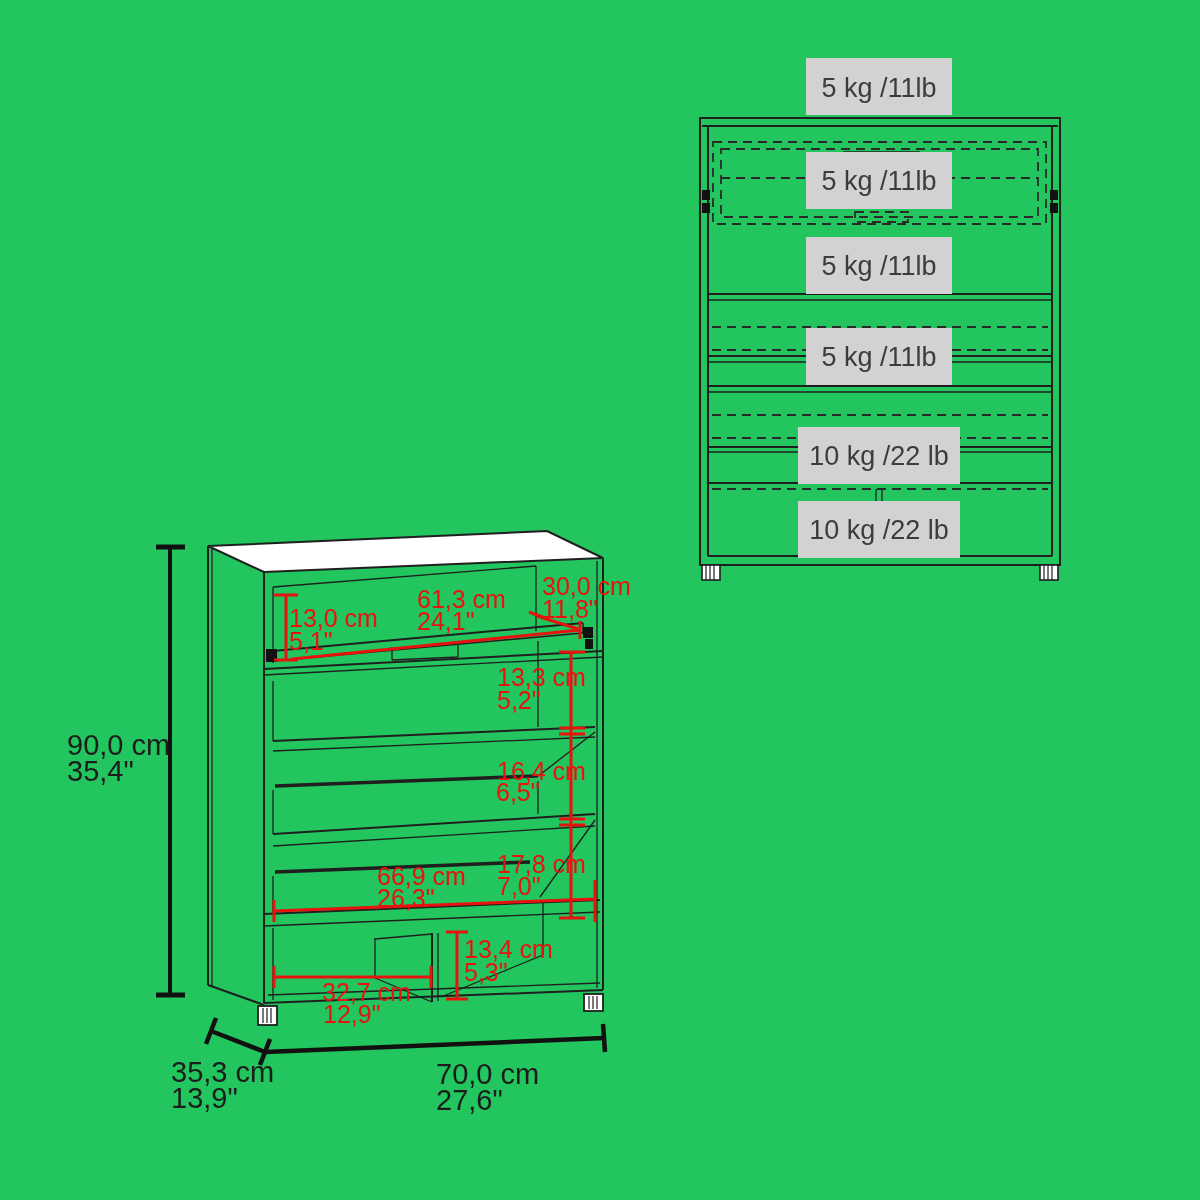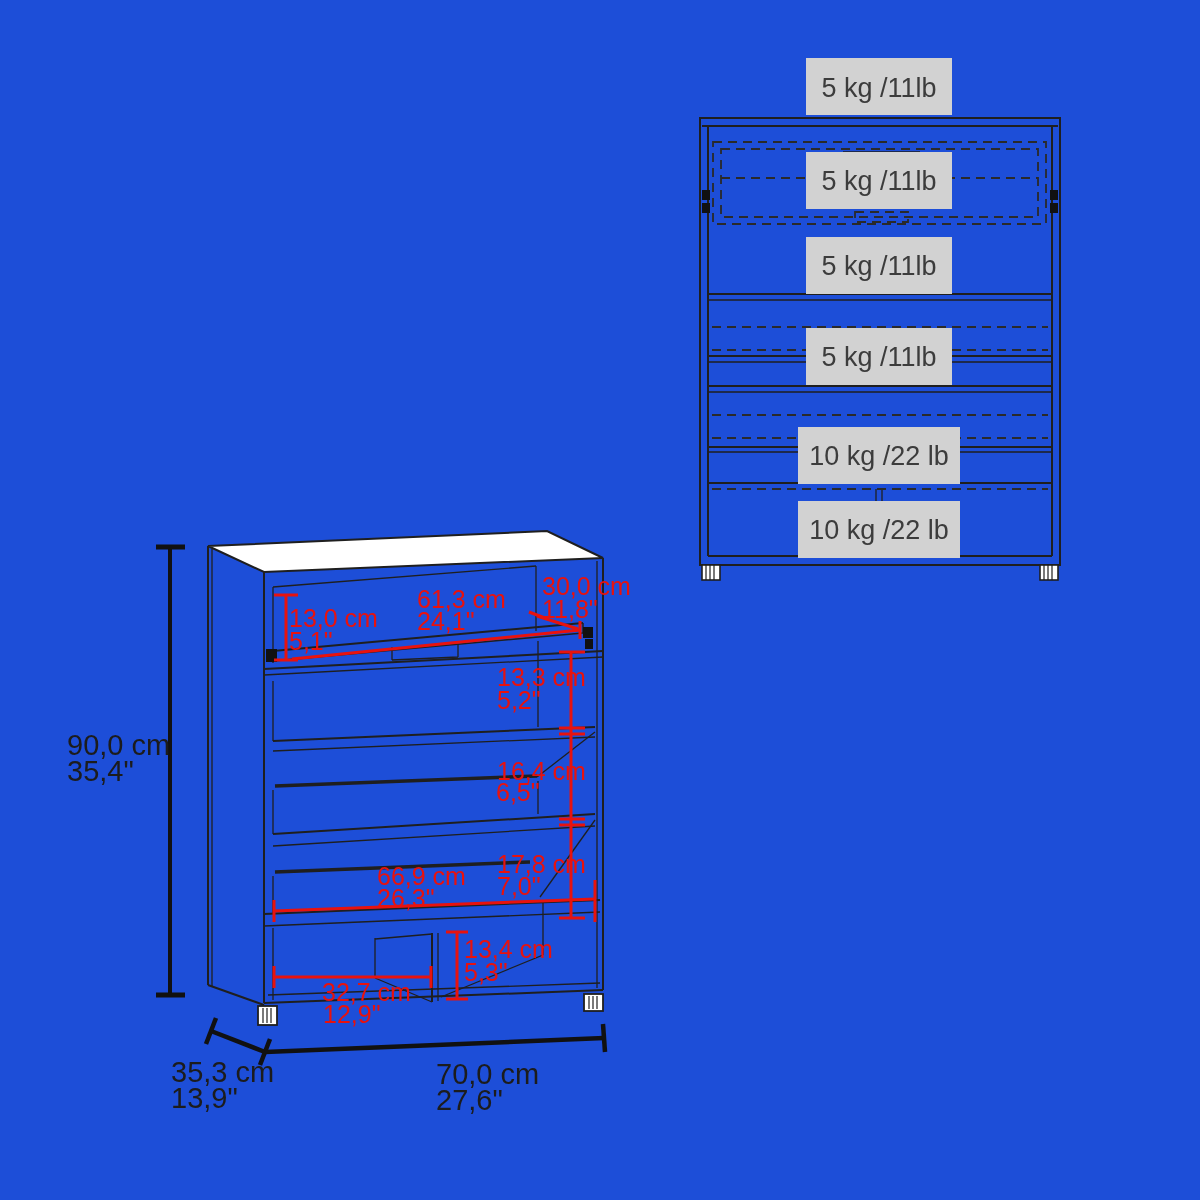--- a/index.html
+++ b/index.html
@@ -7,21 +7,21 @@
     padding: 0;
     background: #ffffff;
     width: 1200px;
     height: 1200px;
     font-family: "Liberation Sans", sans-serif;
   }
   #canvas {
     position: relative;
     width: 1200px;
     height: 1200px;
-    background: #1d4ed8;
+    background: #22c55e;
     overflow: hidden;
   }
   svg { display: block; }
   text { font-family: "Liberation Sans", sans-serif; }
   .dim-red   { fill: #e8120e; font-size: 25px; font-weight: 500; }
   .dim-black { fill: #1c1c1c; font-size: 29px; font-weight: 500; }
   .cap-text  { fill: #3c3c3c; font-size: 27px; font-weight: 500; }
 </style>
 </head>
 <body>

